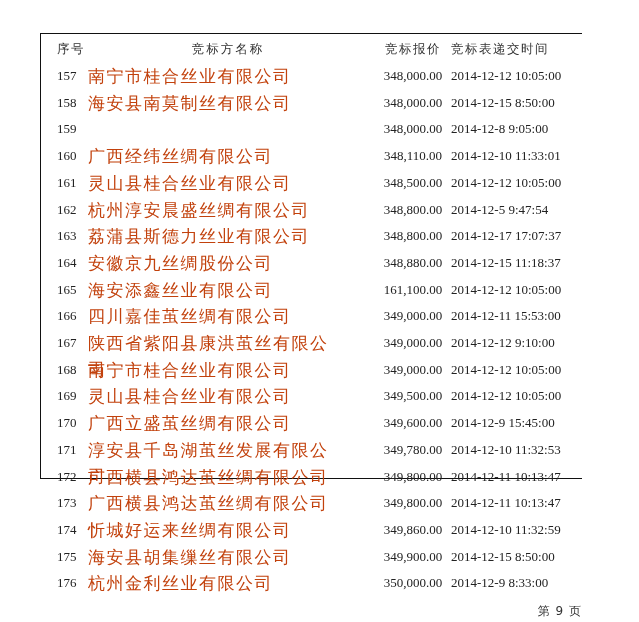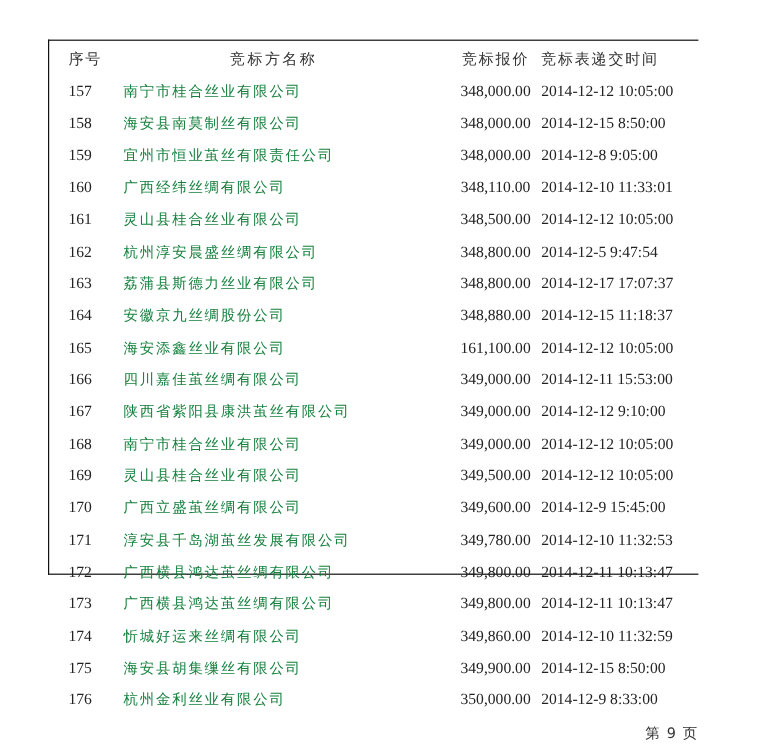--- a/index.html
+++ b/index.html
@@ -3,21 +3,21 @@
 <meta charset="utf-8">
 <style>
   html, body { margin: 0; padding: 0; background: #ffffff; }
   body { width: 639px; height: 622px; position: relative; overflow: hidden;
          font-family: "Liberation Serif", "DejaVu Serif", serif; color: #222; }
   .frame { position: absolute; left: 40px; top: 33px; width: 542px; height: 446px;
            border-top: 1.5px solid #111; border-bottom: 1.5px solid #111; border-left: 1.5px solid #111;
            box-sizing: border-box; }
   .row { position: absolute; left: 0; width: 542px; height: 26px; font-size: 13px; line-height: 26px; }
   .c-no { position: absolute; left: 16px; width: 40px; }
-  .c-name { position: absolute; left: 62px; width: 250px; font-family: "DejaVu Sans", sans-serif; font-size: 12px; letter-spacing: 1.5px; color: #15803d; }
+  .c-name { position: absolute; left: 47px; width: 250px; font-family: "DejaVu Sans", sans-serif; font-size: 17px; letter-spacing: 1.5px; color: #c2410c; }
   .c-price { position: absolute; left: 322px; width: 100px; text-align: center; }
   .c-time { position: absolute; left: 410px; width: 130px; text-align: left; }
   .hdr .c-no, .hdr .c-name, .hdr .c-price, .hdr .c-time {
     font-family: "DejaVu Sans", sans-serif; font-size: 12.5px; letter-spacing: 1.5px; color: #333; }
   .hdr .c-name { left: 62px; width: 250px; text-align: center; letter-spacing: 2px; }
   .page-no { position: absolute; left: 520px; top: 603px; width: 62px; text-align: right;
              font-family: "DejaVu Sans", sans-serif; font-size: 12px; color: #333; letter-spacing: 1px; }
 </style>
 </head>
 <body>
@@ -37,21 +37,20 @@
         <span class="c-time">2014-12-12 10:05:00</span>
       </div>
       <div class="row" style="top: 55.7px;">
         <span class="c-no">158</span>
         <span class="c-name">海安县南莫制丝有限公司</span>
         <span class="c-price">348,000.00</span>
         <span class="c-time">2014-12-15 8:50:00</span>
       </div>
       <div class="row" style="top: 82.4px;">
         <span class="c-no">159</span>
-        <span class="c-name">宜州市恒业茧丝有限责任公司</span>
         <span class="c-price">348,000.00</span>
         <span class="c-time">2014-12-8 9:05:00</span>
       </div>
       <div class="row" style="top: 109.1px;">
         <span class="c-no">160</span>
         <span class="c-name">广西经纬丝绸有限公司</span>
         <span class="c-price">348,110.00</span>
         <span class="c-time">2014-12-10 11:33:01</span>
       </div>
       <div class="row" style="top: 135.8px;">

